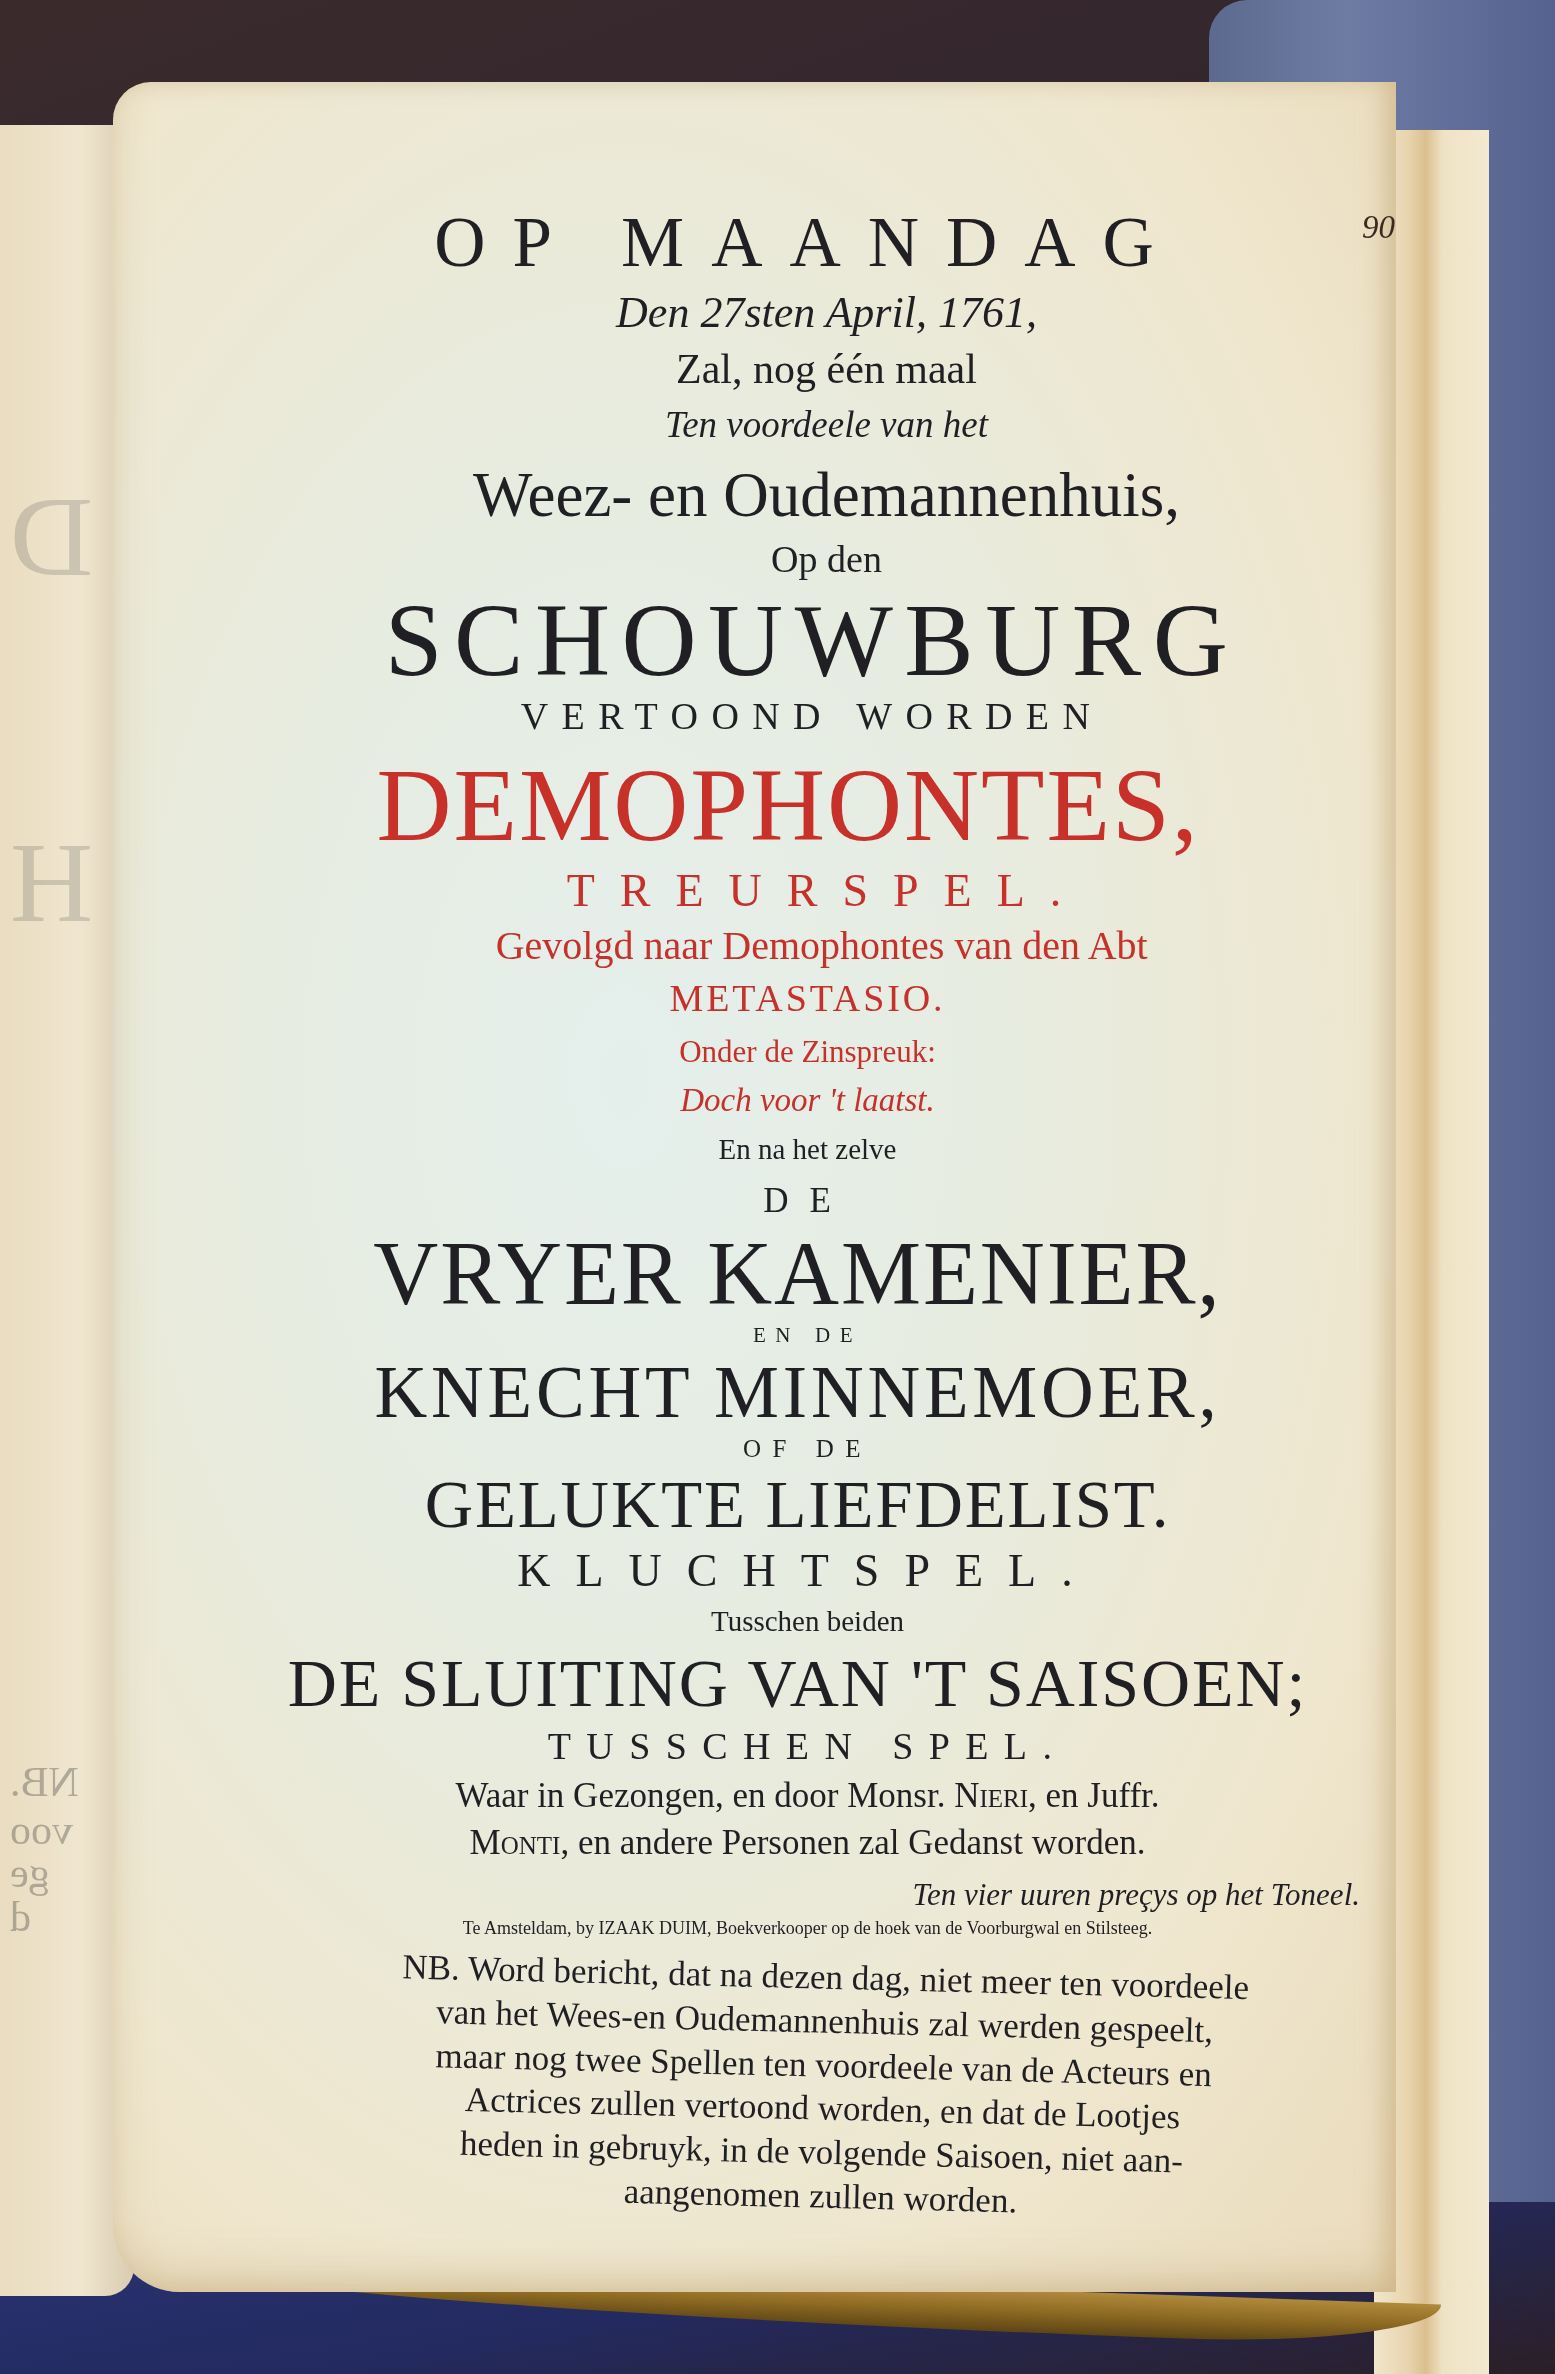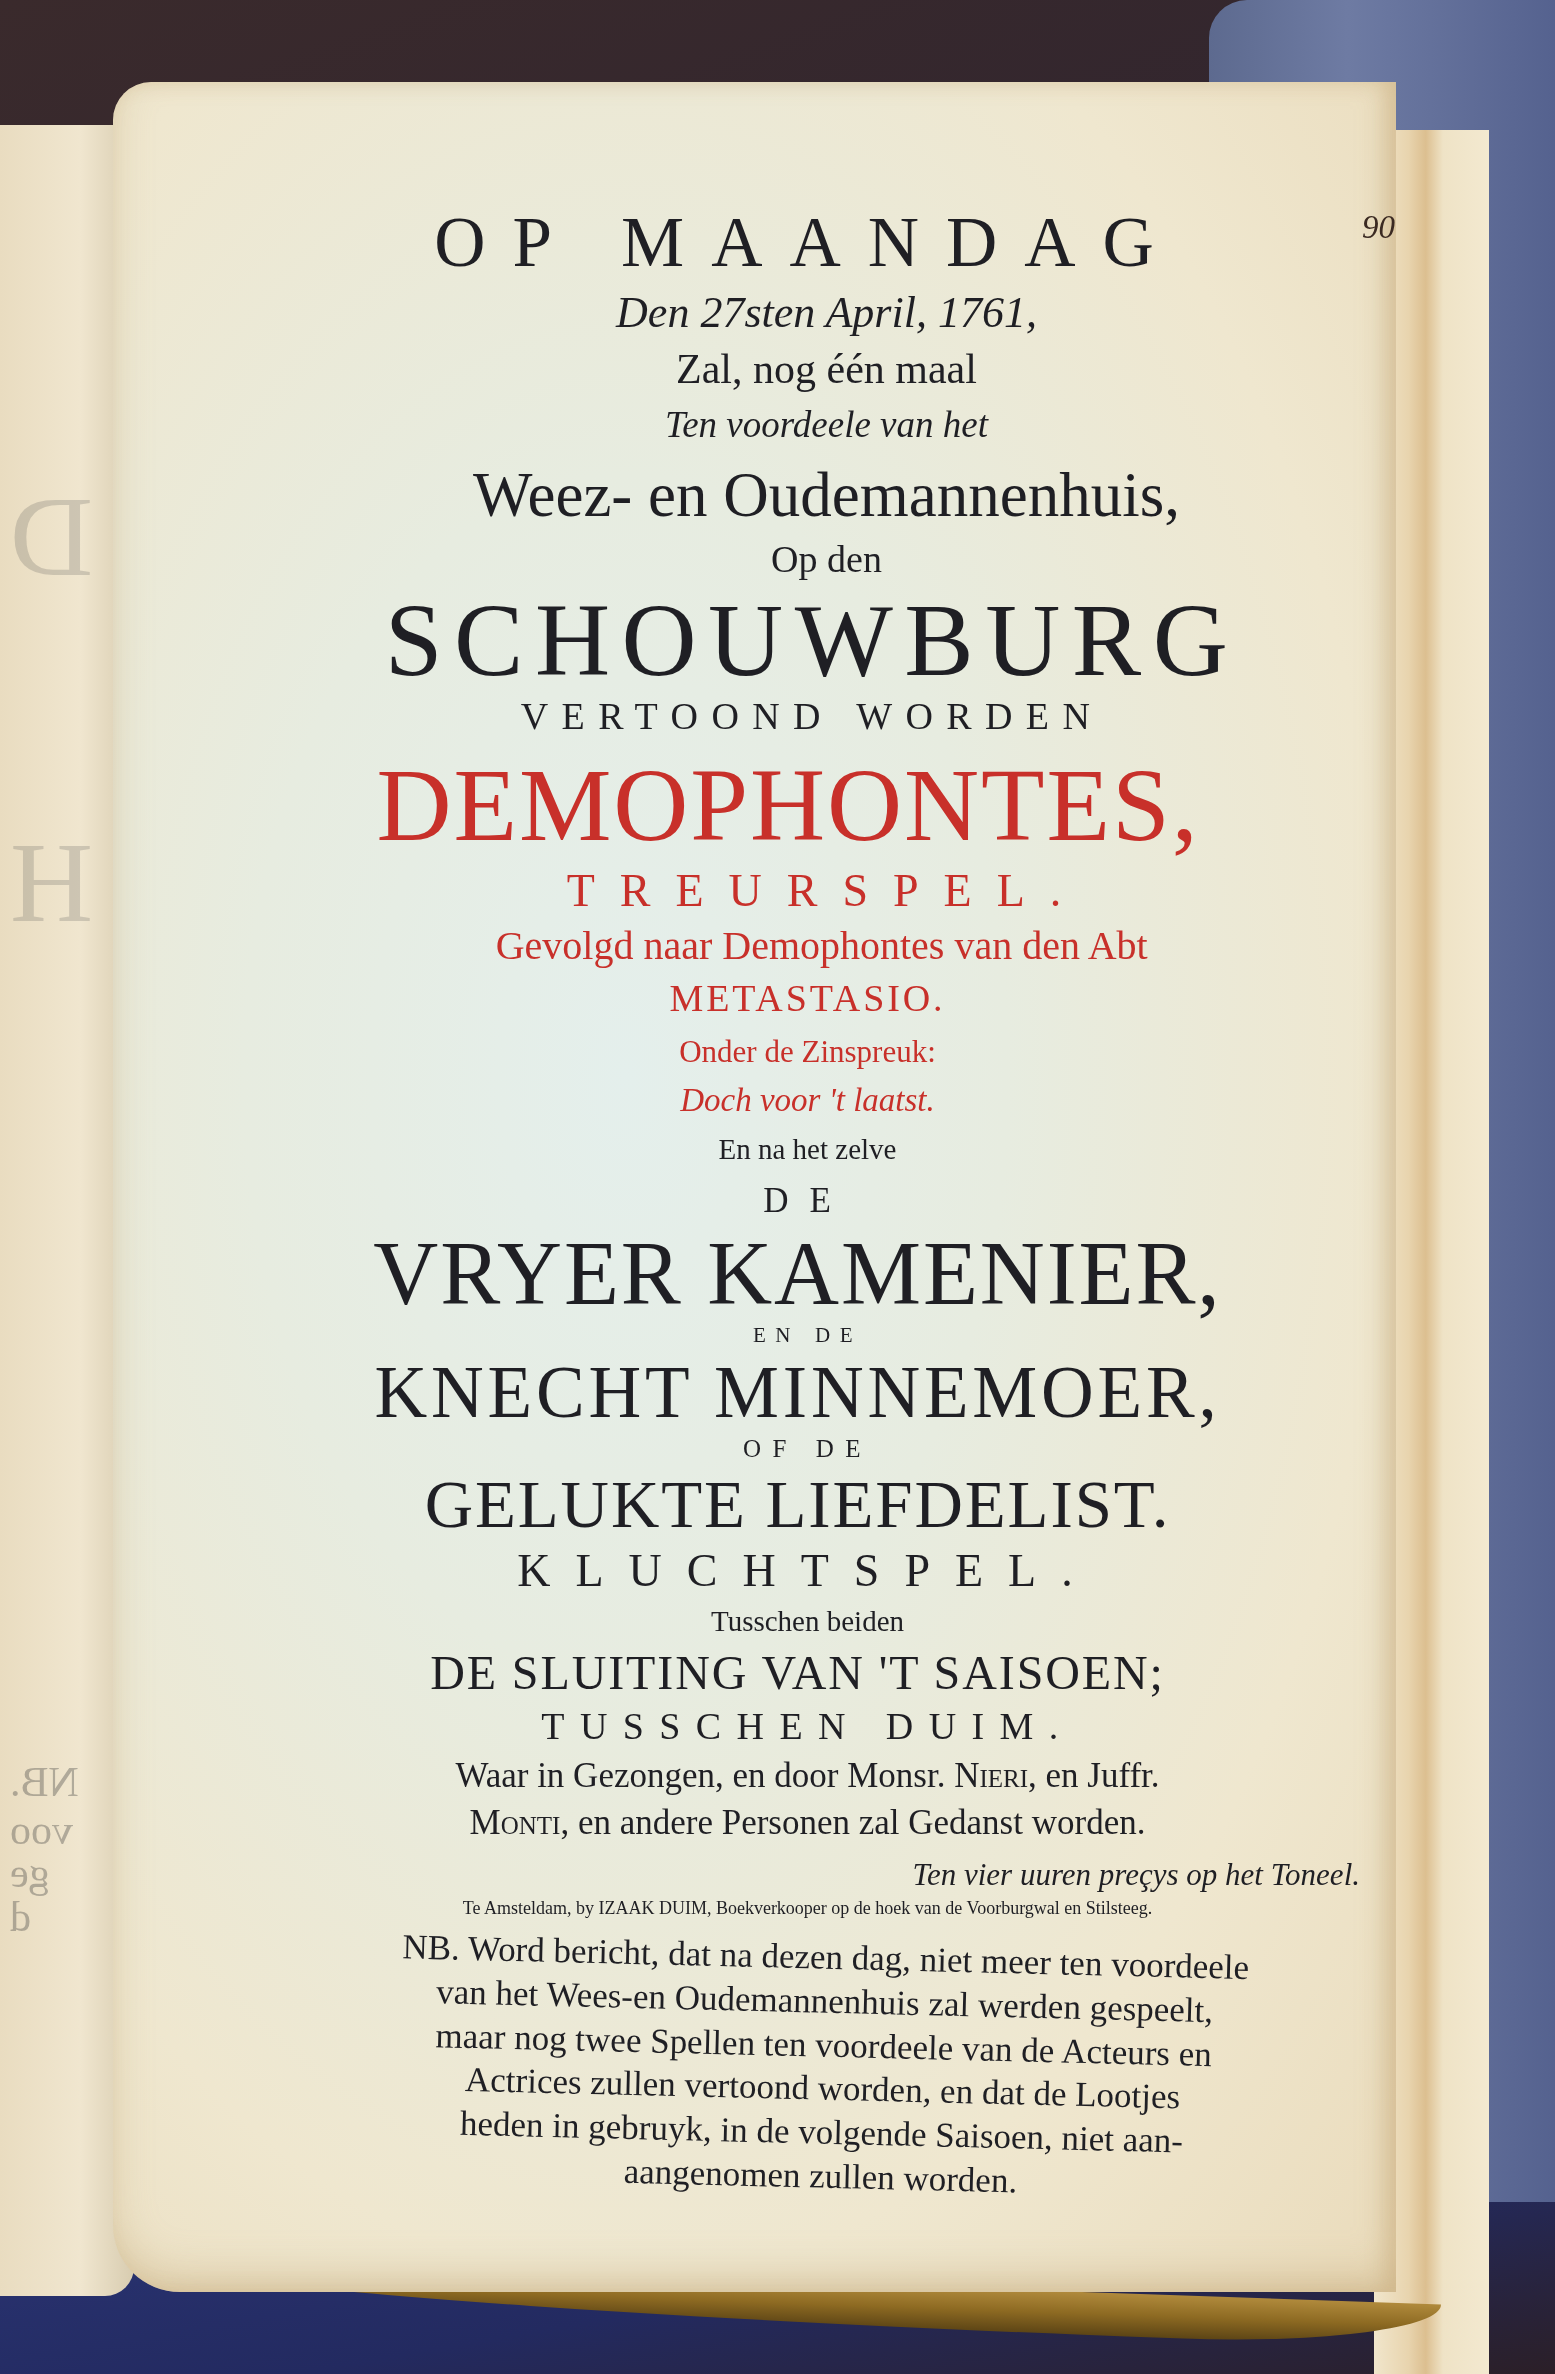--- a/index.html
+++ b/index.html
@@ -111,21 +111,21 @@
   .l-doch { font-size: 33px; margin-top: 17.3px; margin-left: -38px; }
   .l-enna { font-size: 29px; margin-top: 17.3px; margin-left: -38px; }
   .l-de { font-size: 35px; letter-spacing: 21px; margin-top: 19px; margin-left: -38px; }
   .l-vryer { font-size: 90px; letter-spacing: 1.9px; margin-top: 11.5px; margin-left: -58px; }
   .l-ende { font-size: 21px; letter-spacing: 9.6px; margin-top: 5.8px; margin-left: -38px; }
   .l-knecht { font-size: 73px; letter-spacing: 3.8px; margin-top: 9.6px; margin-left: -58px; }
   .l-ofde { font-size: 25px; letter-spacing: 11.5px; margin-top: 7.7px; margin-left: -38px; }
   .l-geluk { font-size: 67px; letter-spacing: 1.9px; margin-top: 9.6px; margin-left: -58px; }
   .l-klucht { font-size: 46px; letter-spacing: 25px; margin-top: 9.6px; margin-left: -38px; }
   .l-tusschen-b { font-size: 29px; margin-top: 13.4px; margin-left: -38px; }
-  .l-sluit { font-size: 48px; letter-spacing: 1.9px; margin-top: 13.4px; margin-left: -58px; }
+  .l-sluit { font-size: 68px; letter-spacing: 1.9px; margin-top: 13.4px; margin-left: -58px; }
   .l-tspel { font-size: 38px; letter-spacing: 15.4px; margin-top: 9.6px; margin-left: -38px; }
   .l-waar { font-size: 35px; margin-top: 13.4px; margin-left: -38px; }
   .l-monti { font-size: 35px; margin-top: 11.5px; margin-left: -38px; }
   .l-vier { font-size: 31px; margin-top: 19px; text-align: right; padding-right: 67px; }
   .l-amst { font-size: 18px; margin-top: 9.6px; margin-left: -38px; }
   .body-para {
     font-size: 35px;
     line-height: 1.25;
     margin-top: 3.8px;
     transform: rotate(1.4deg);
@@ -176,21 +176,21 @@
     <span class="line l-de">DE</span>
     <span class="line l-vryer">VRYER KAMENIER,</span>
     <span class="line l-ende">EN DE</span>
     <span class="line l-knecht">KNECHT MINNEMOER,</span>
     <span class="line l-ofde">OF DE</span>
     <span class="line l-geluk">GELUKTE LIEFDELIST.</span>
     <span class="line l-klucht">KLUCHTSPEL.</span>
 
     <span class="line l-tusschen-b">Tusschen beiden</span>
     <span class="line l-sluit">DE SLUITING VAN 'T SAISOEN;</span>
-    <span class="line l-tspel">TUSSCHEN DUIM.</span>
+    <span class="line l-tspel">TUSSCHEN SPEL.</span>
     <span class="line l-waar"><span>Waar in Gezongen, en door Monsr.</span> <span class="sc">Nieri</span><span>, en Juffr.</span></span>
     <span class="line l-monti"><span class="sc">Monti</span><span>, en andere Personen zal Gedanst worden.</span></span>
 
     <span class="line l-vier italic">Ten vier uuren preçys op het Toneel.</span>
     <span class="line l-amst">Te Amsteldam, by IZAAK DUIM, Boekverkooper op de hoek van de Voorburgwal en Stilsteeg.</span>
 
     <div class="body-para">
       <span class="line">NB. Word bericht, dat na dezen dag, niet meer ten voordeele</span>
       <span class="line">van het Wees-en Oudemannenhuis zal werden gespeelt,</span>
       <span class="line">maar nog twee Spellen ten voordeele van de Acteurs en</span>

